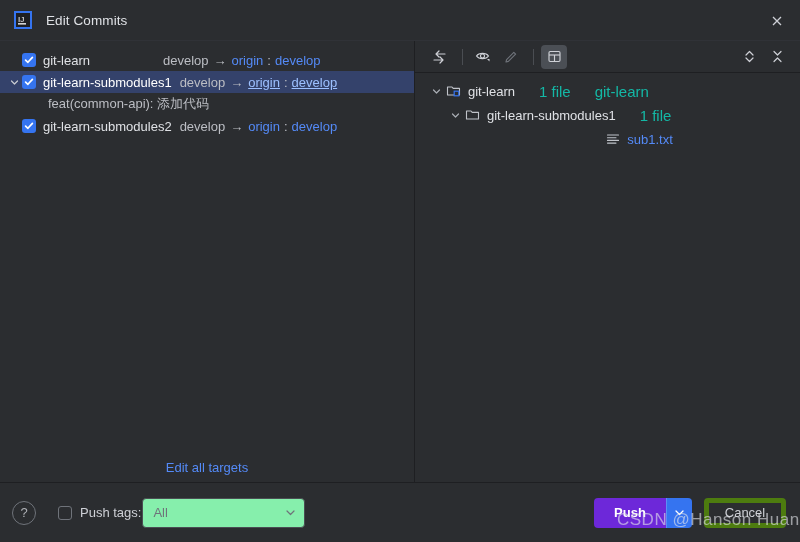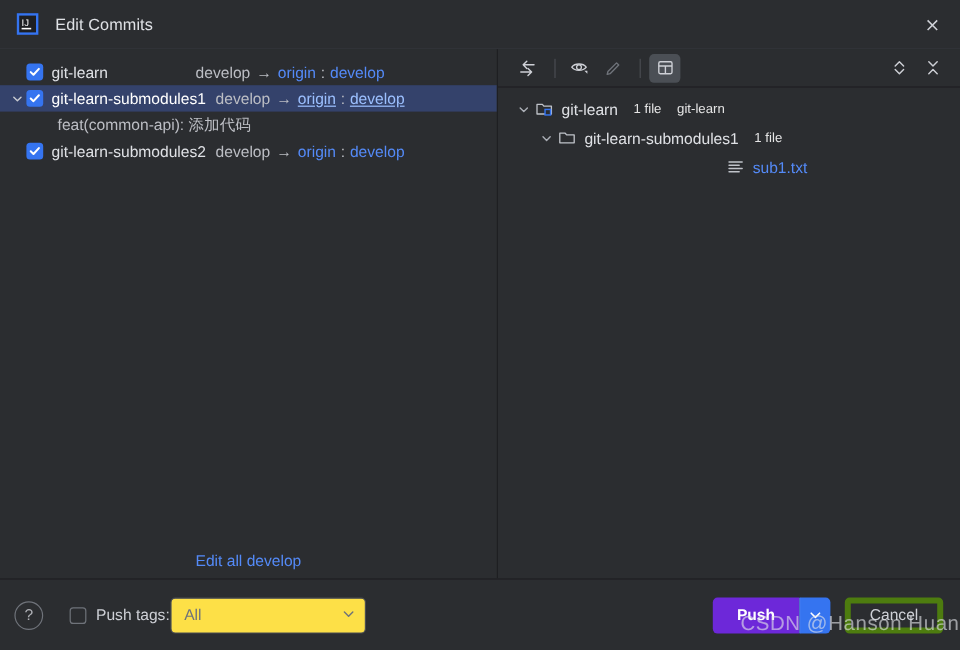--- a/index.html
+++ b/index.html
@@ -142,21 +142,21 @@
     padding-right: 6px;
   }
   .tnode .tw {
     width: 18px; min-width: 18px;
     display: flex; align-items: center; justify-content: center;
     color: #A9ADB4;
   }
   .ticon { width: 18px; min-width: 18px; margin-right: 5px; display:flex; align-items:center; justify-content:center; }
   .tlabel { color: #DFE1E5; }
   .tlabel.file { color: #548AF7; }
-  .tmeta { color: #e5e5e5; margin-left: 13px; font-size: 11px; }
+  .tmeta { color: #14b8a6; margin-left: 24px; font-size: 15px; }
 
   
   .bottombar {
     height: 60px; min-height: 60px;
     background: #2B2D30;
     border-top: 1px solid #1E1F22;
     display: flex; align-items: center;
     padding: 0 14px 0 12px;
     position: relative;
   }
@@ -168,21 +168,21 @@
   }
   .chk-plain {
     width: 14px; height: 14px; min-width: 14px;
     border: 1px solid #6F737A; border-radius: 3px;
     background: transparent; margin-right: 8px; cursor: pointer;
   }
   .pushtags-label { color: #CED0D6; font-size: 13px; margin-right: 1px; }
   .combo {
     width: 163px; height: 30px;
     border: 1px solid #4A4D52; border-radius: 4px;
-    background: #fde047;
+    background: #86efac;
     display: flex; align-items: center; justify-content: space-between;
     padding: 0 8px 0 10px; cursor: pointer;
   }
   .combo-val { color: #6F737A; font-size: 13px; }
   .spacer { flex: 1 1 auto; }
 
   .push-group { display: flex; align-items: stretch; }
   .btn-push {
     background: #6d28d9; color: #FFFFFF;
     border: none; border-radius: 4px 0 0 4px;
@@ -298,21 +298,21 @@
             <span class="arrow">→</span>
             <span class="link">origin</span>
             <span class="colon">:</span>
             <span class="link">develop</span>
           </span>
         </div>
 
       </div>
 
       <div class="edit-targets-bar">
-        <span class="edit-targets">Edit all develop</span>
+        <span class="edit-targets">Edit all targets</span>
       </div>
     </div>
 
     <div class="right-pane">
 
       <div class="rtoolbar">
         <div class="tb-btn">
           <svg width="16" height="16" viewBox="0 0 16 16">
             <path d="M2 11 H11 M8 8 L11 11 L8 14" stroke="#CED0D6" stroke-width="1.2" fill="none" stroke-linecap="round" stroke-linejoin="round"></path>
             <path d="M13 5 H4 M7 2 L4 5 L7 8" stroke="#CED0D6" stroke-width="1.2" fill="none" stroke-linecap="round" stroke-linejoin="round"></path>

